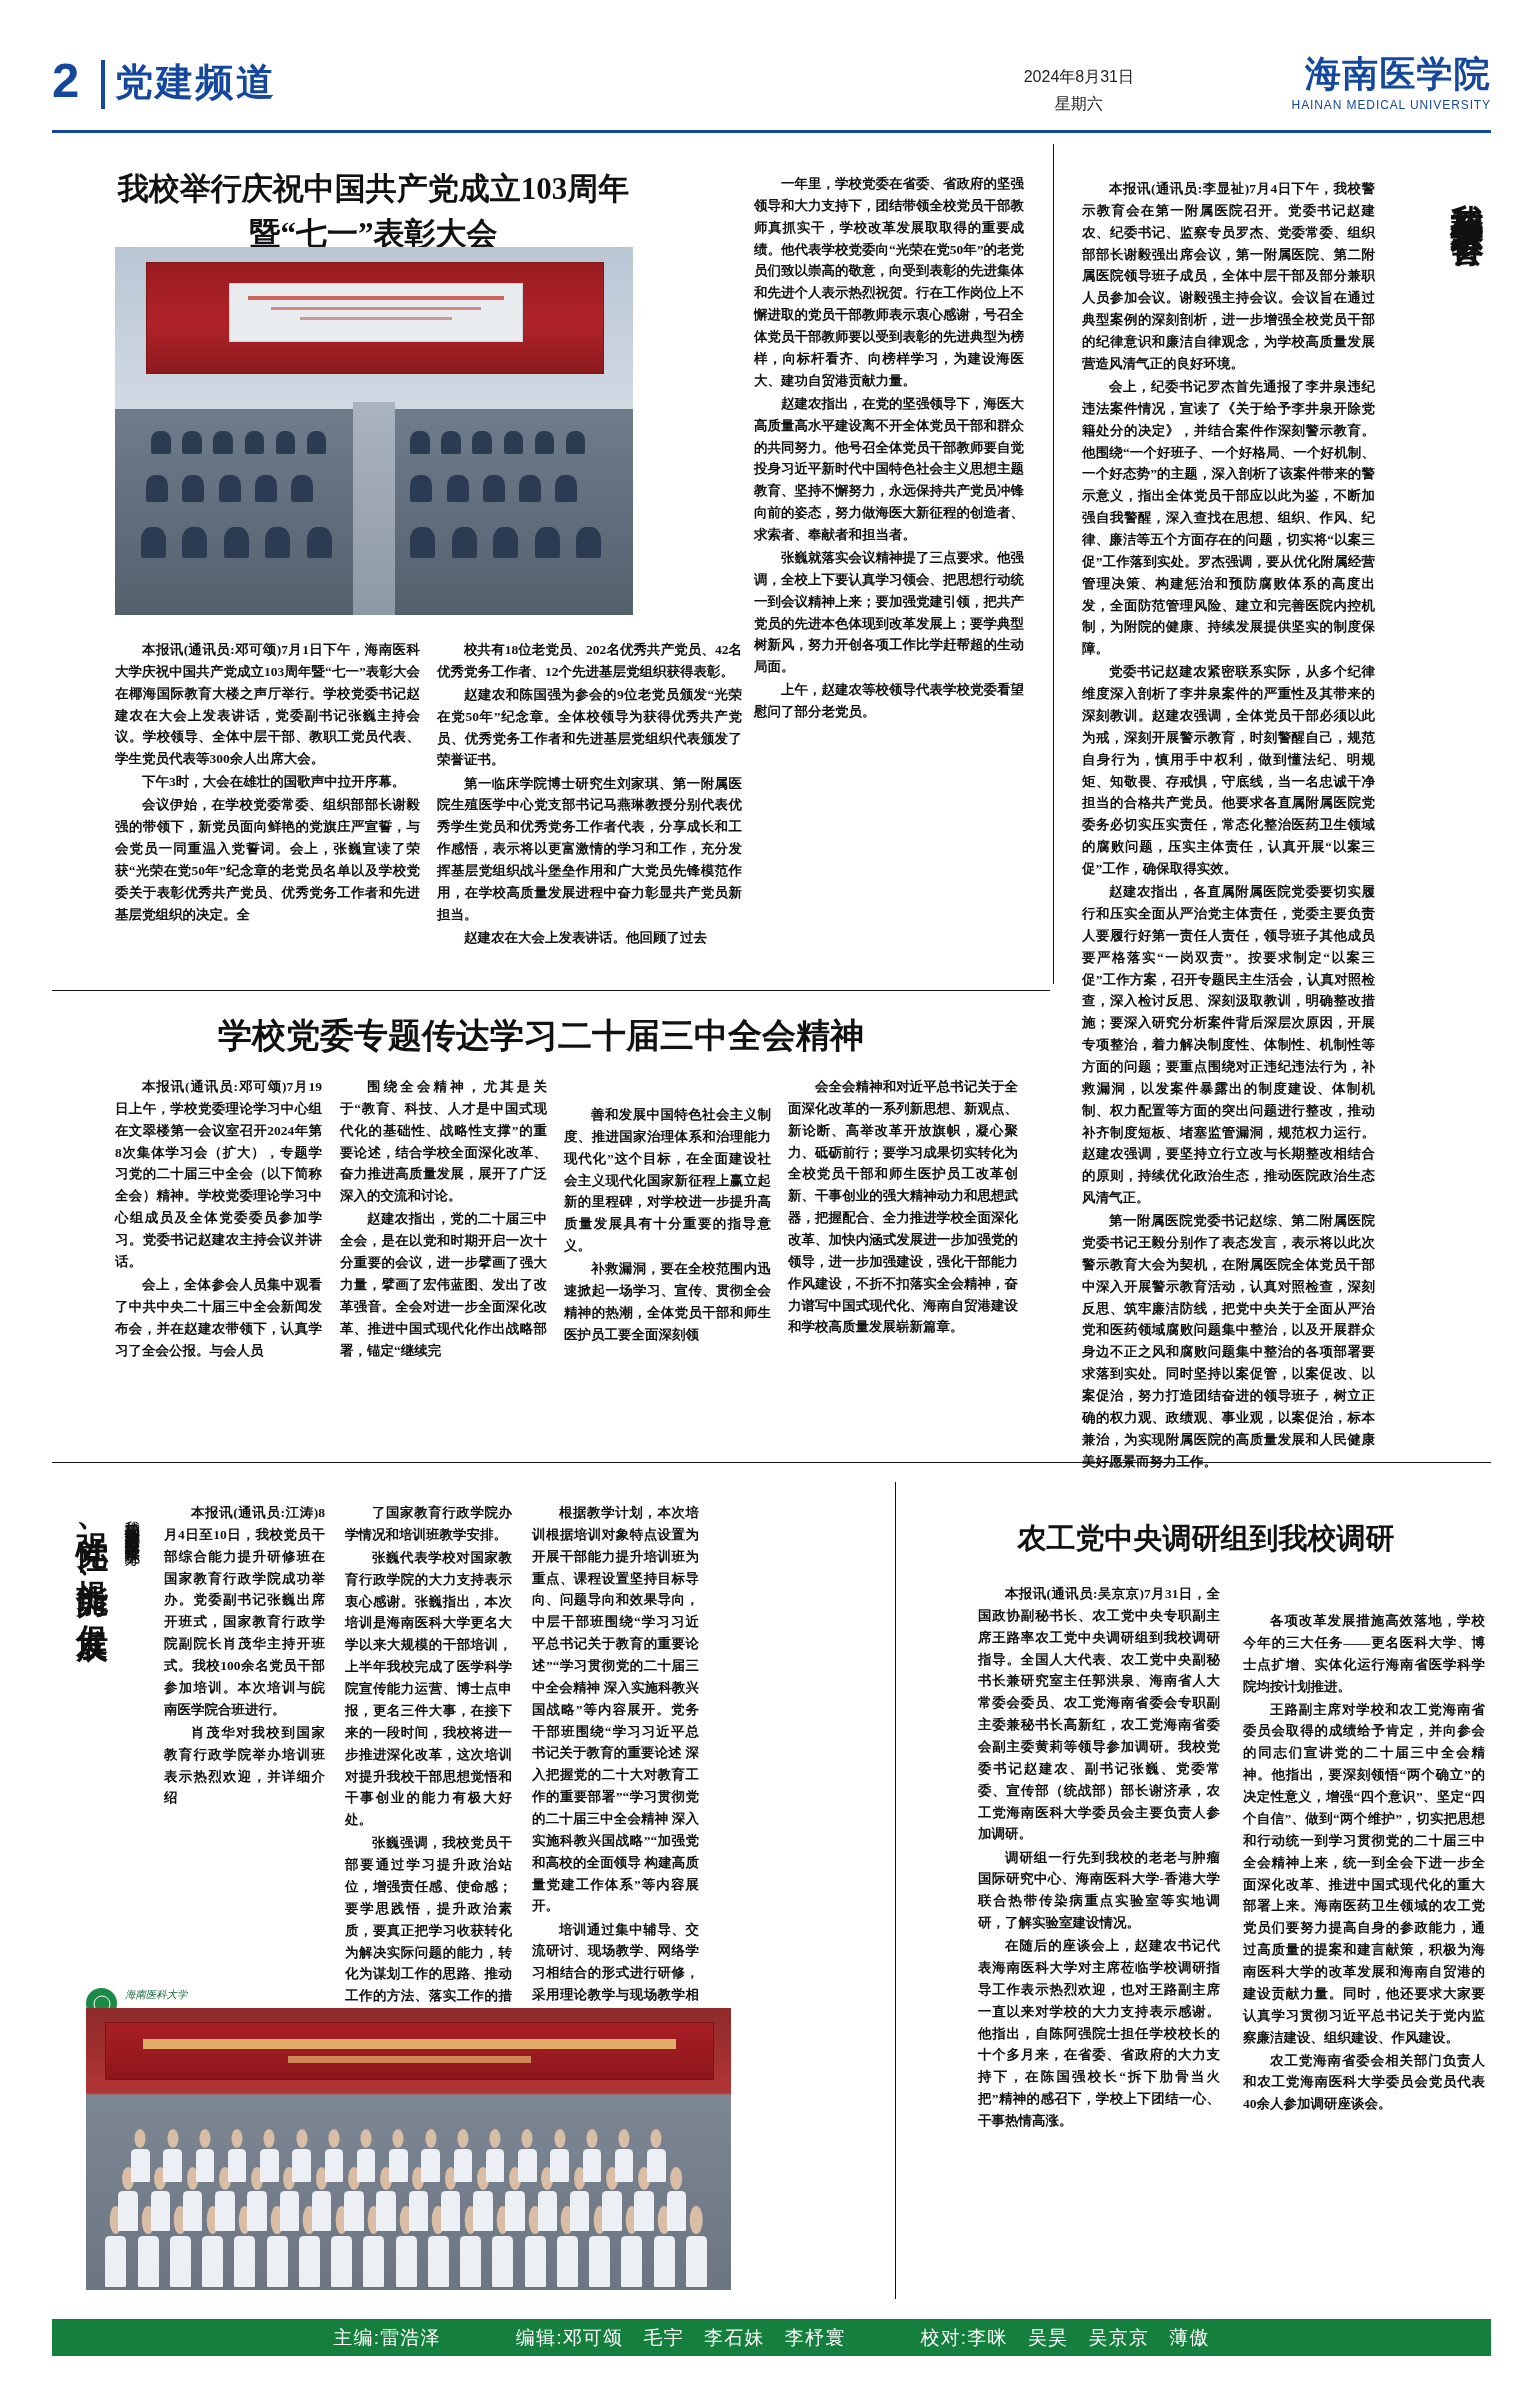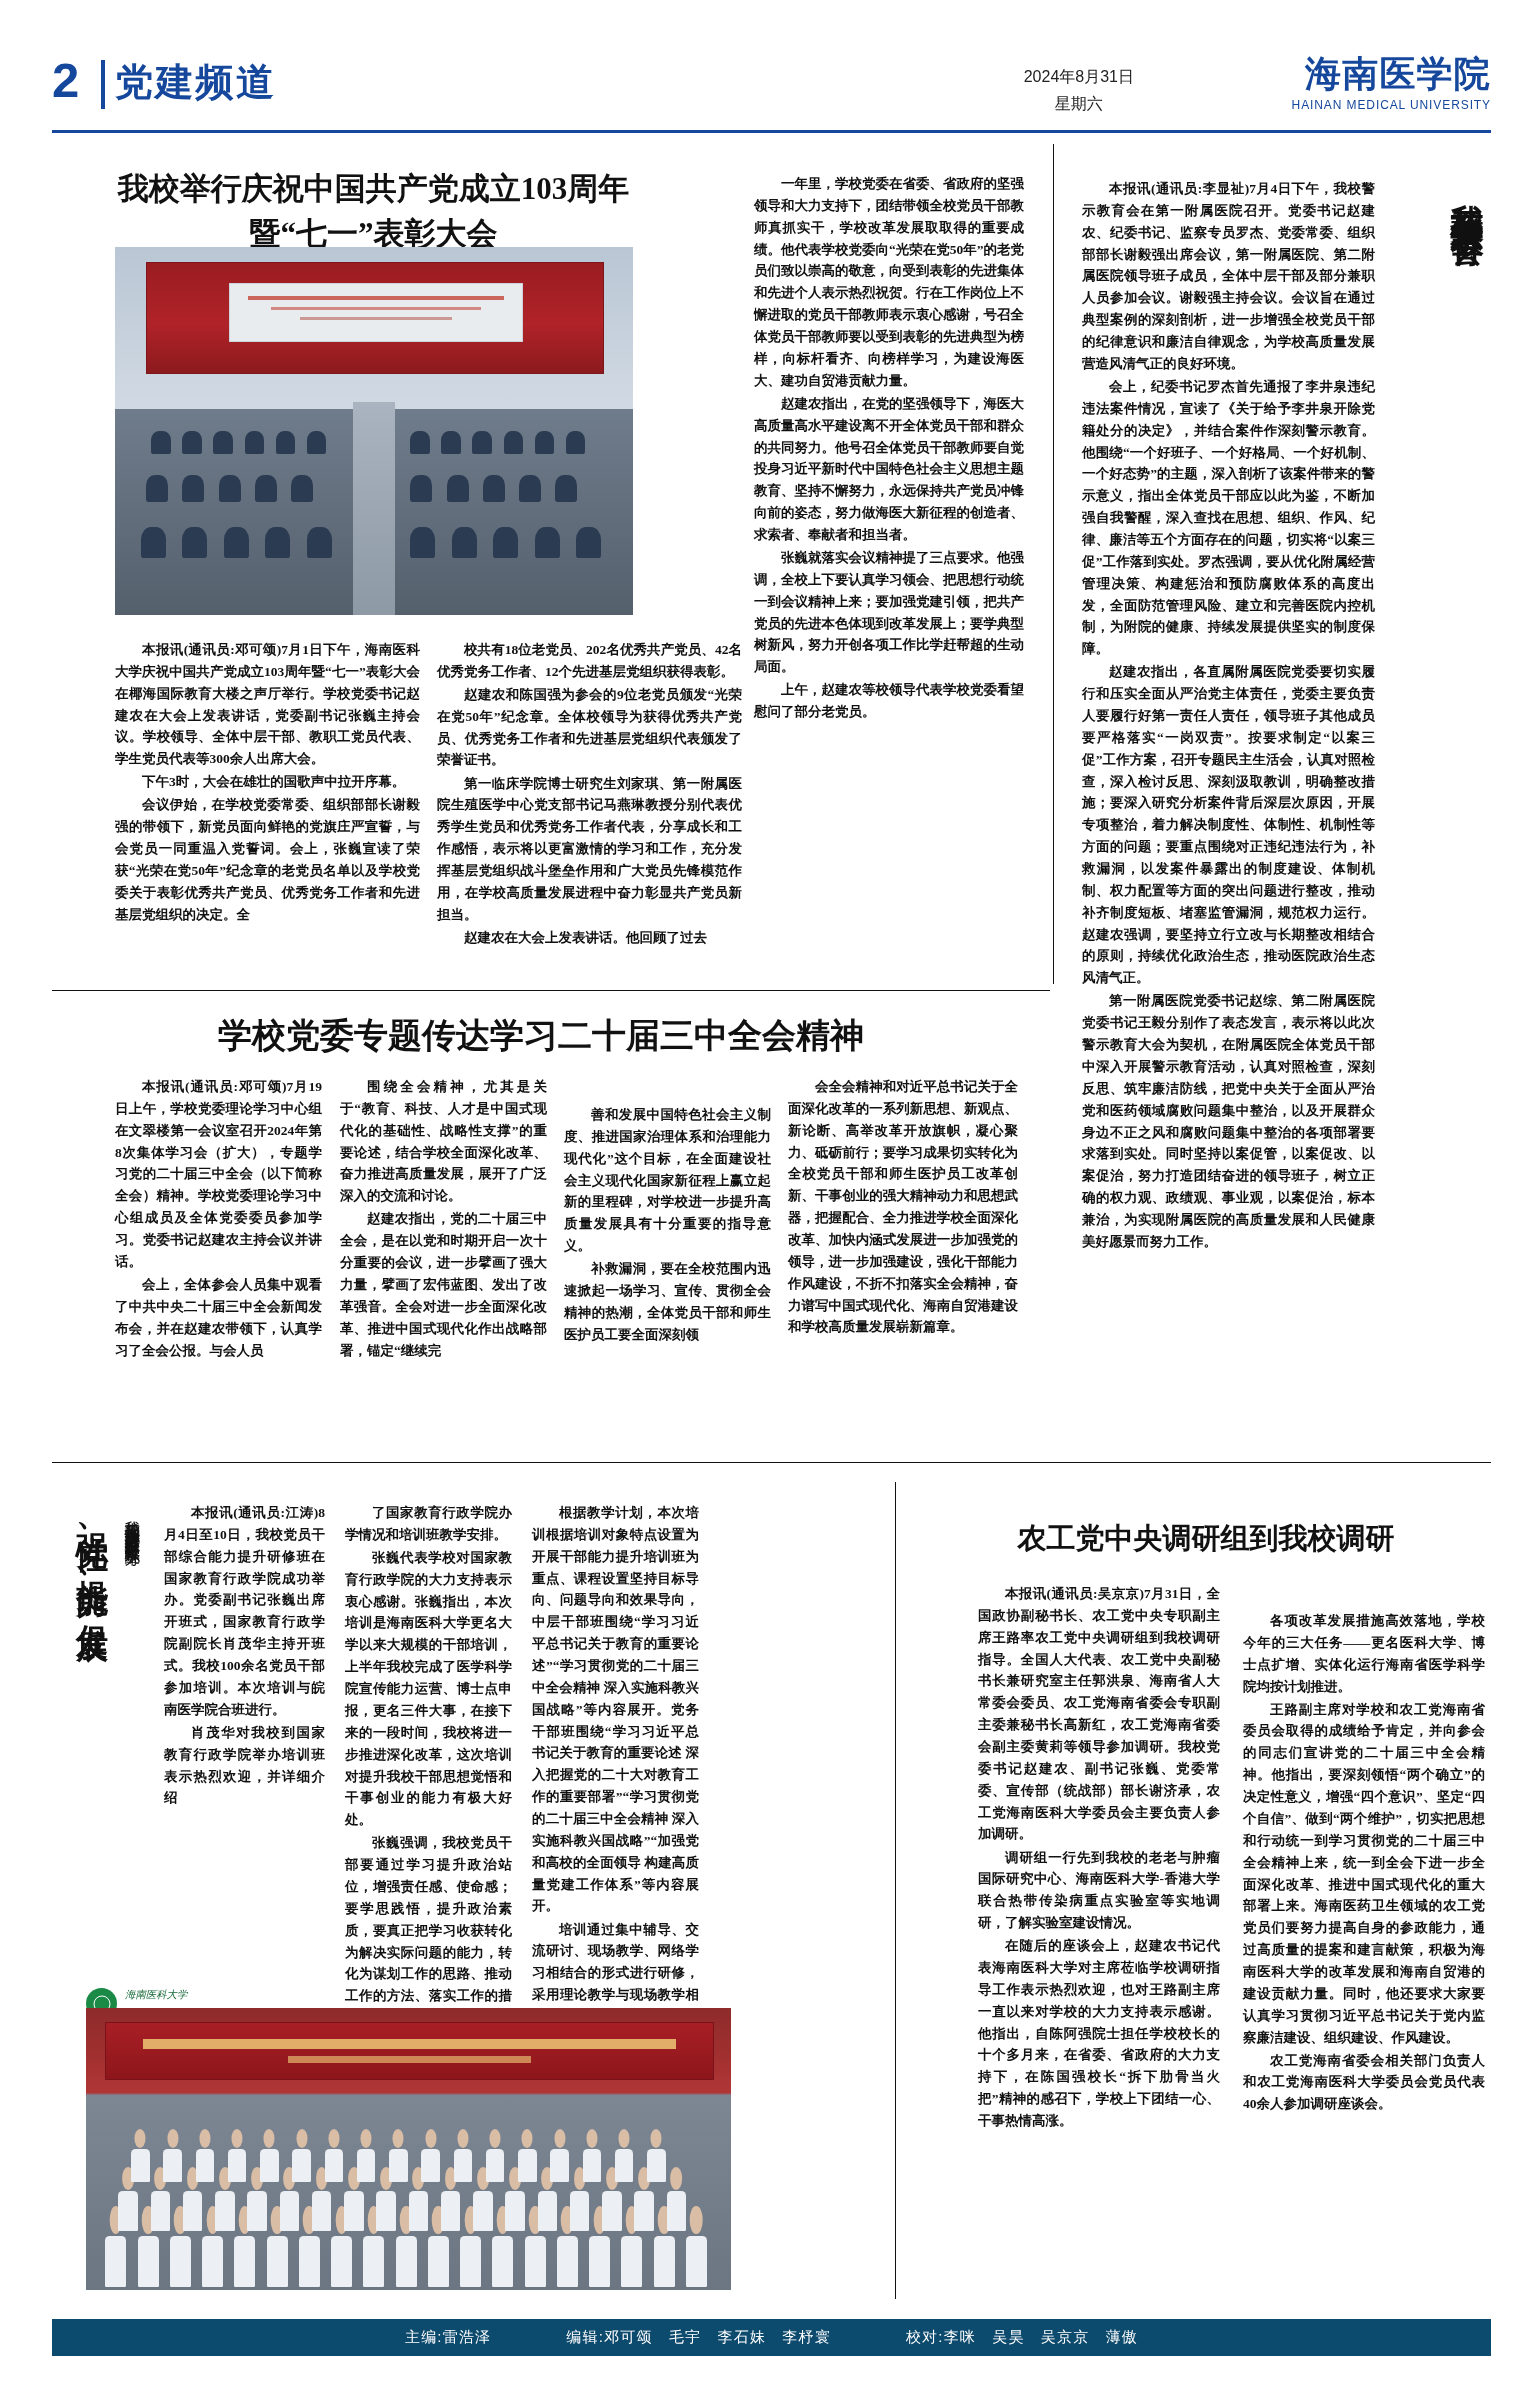--- a/index.html
+++ b/index.html
@@ -242,27 +242,27 @@
     line-height:1.25;
     font-family:"Liberation Sans", sans-serif;
   }
 
   
   .footer {
     position: absolute;
     left: 52px;
     width: 1439px;
     height: 37px;
-    background: #0c4a6e;
+    background: #15803d;
     color: #fff;
     display: flex;
     align-items: center;
     justify-content: center;
     gap: 75px;
-    font-size: 15px;
+    font-size: 19px;
     font-family: "Liberation Sans", sans-serif;
     letter-spacing: 1.2px;
   }
   .footer span { white-space: nowrap; }
 
   .vdivider {
     position: absolute;
     width: 1.7px;
     background: #111;
   }
@@ -360,20 +360,21 @@
     <p>赵建农指出，在党的坚强领导下，海医大高质量高水平建设离不开全体党员干部和群众的共同努力。他号召全体党员干部教师要自觉投身习近平新时代中国特色社会主义思想主题教育、坚持不懈努力，永远保持共产党员冲锋向前的姿态，努力做海医大新征程的创造者、求索者、奉献者和担当者。</p>
     <p>张巍就落实会议精神提了三点要求。他强调，全校上下要认真学习领会、把思想行动统一到会议精神上来；要加强党建引领，把共产党员的先进本色体现到改革发展上；要学典型树新风，努力开创各项工作比学赶帮超的生动局面。</p>
     <p>上午，赵建农等校领导代表学校党委看望慰问了部分老党员。</p>
   </div>
 
   <div class="vtitle" style="right:55px; top:178px; font-size:33px; line-height:1.1;">我校召开警示教育会</div>
 
   <div class="col" style="left:1082px; top:178px; width:293px;">
     <p class="lead">本报讯(通讯员:李显祉)7月4日下午，我校警示教育会在第一附属医院召开。党委书记赵建农、纪委书记、监察专员罗杰、党委常委、组织部部长谢毅强出席会议，第一附属医院、第二附属医院领导班子成员，全体中层干部及部分兼职人员参加会议。谢毅强主持会议。会议旨在通过典型案例的深刻剖析，进一步增强全校党员干部的纪律意识和廉洁自律观念，为学校高质量发展营造风清气正的良好环境。</p>
     <p>会上，纪委书记罗杰首先通报了李井泉违纪违法案件情况，宣读了《关于给予李井泉开除党籍处分的决定》，并结合案件作深刻警示教育。他围绕“一个好班子、一个好格局、一个好机制、一个好态势”的主题，深入剖析了该案件带来的警示意义，指出全体党员干部应以此为鉴，不断加强自我警醒，深入查找在思想、组织、作风、纪律、廉洁等五个方面存在的问题，切实将“以案三促”工作落到实处。罗杰强调，要从优化附属经营管理决策、构建惩治和预防腐败体系的高度出发，全面防范管理风险、建立和完善医院内控机制，为附院的健康、持续发展提供坚实的制度保障。</p>
+    <p>党委书记赵建农紧密联系实际，从多个纪律维度深入剖析了李井泉案件的严重性及其带来的深刻教训。赵建农强调，全体党员干部必须以此为戒，深刻开展警示教育，时刻警醒自己，规范自身行为，慎用手中权利，做到懂法纪、明规矩、知敬畏、存戒惧，守底线，当一名忠诚干净担当的合格共产党员。他要求各直属附属医院党委务必切实压实责任，常态化整治医药卫生领域的腐败问题，压实主体责任，认真开展“以案三促”工作，确保取得实效。</p>
     <p>赵建农指出，各直属附属医院党委要切实履行和压实全面从严治党主体责任，党委主要负责人要履行好第一责任人责任，领导班子其他成员要严格落实“一岗双责”。按要求制定“以案三促”工作方案，召开专题民主生活会，认真对照检查，深入检讨反思、深刻汲取教训，明确整改措施；要深入研究分析案件背后深层次原因，开展专项整治，着力解决制度性、体制性、机制性等方面的问题；要重点围绕对正违纪违法行为，补救漏洞，以发案件暴露出的制度建设、体制机制、权力配置等方面的突出问题进行整改，推动补齐制度短板、堵塞监管漏洞，规范权力运行。赵建农强调，要坚持立行立改与长期整改相结合的原则，持续优化政治生态，推动医院政治生态风清气正。</p>
     <p>第一附属医院党委书记赵综、第二附属医院党委书记王毅分别作了表态发言，表示将以此次警示教育大会为契机，在附属医院全体党员干部中深入开展警示教育活动，认真对照检查，深刻反思、筑牢廉洁防线，把党中央关于全面从严治党和医药领域腐败问题集中整治，以及开展群众身边不正之风和腐败问题集中整治的各项部署要求落到实处。同时坚持以案促管，以案促改、以案促治，努力打造团结奋进的领导班子，树立正确的权力观、政绩观、事业观，以案促治，标本兼治，为实现附属医院的高质量发展和人民健康美好愿景而努力工作。</p>
   </div>
 
   <div class="hr-line" style="left:52px; top:990px; width:998px; height:1.2px;"></div>
 
   <div class="headline" style="left:75px; top:1013px; width:932px; font-size:34px;text-align:center;">学校党委专题传达学习二十届三中全会精神</div>
 
   <div class="col" style="left:115px; top:1076px; width:207px;">
     <p class="lead">本报讯(通讯员:邓可颂)7月19日上午，学校党委理论学习中心组在文翠楼第一会议室召开2024年第8次集体学习会（扩大），专题学习党的二十届三中全会（以下简称全会）精神。学校党委理论学习中心组成员及全体党委委员参加学习。党委书记赵建农主持会议并讲话。</p>

